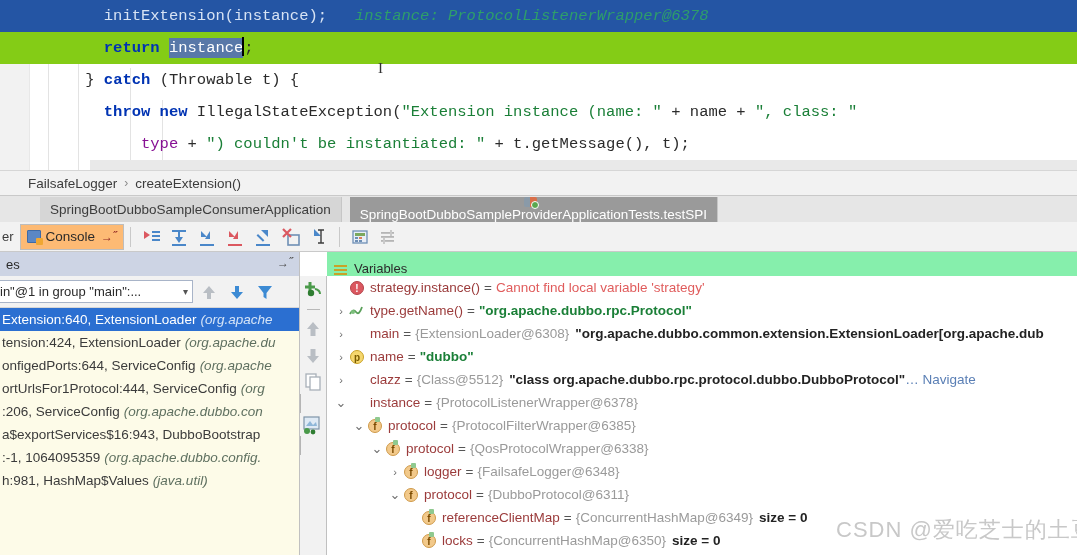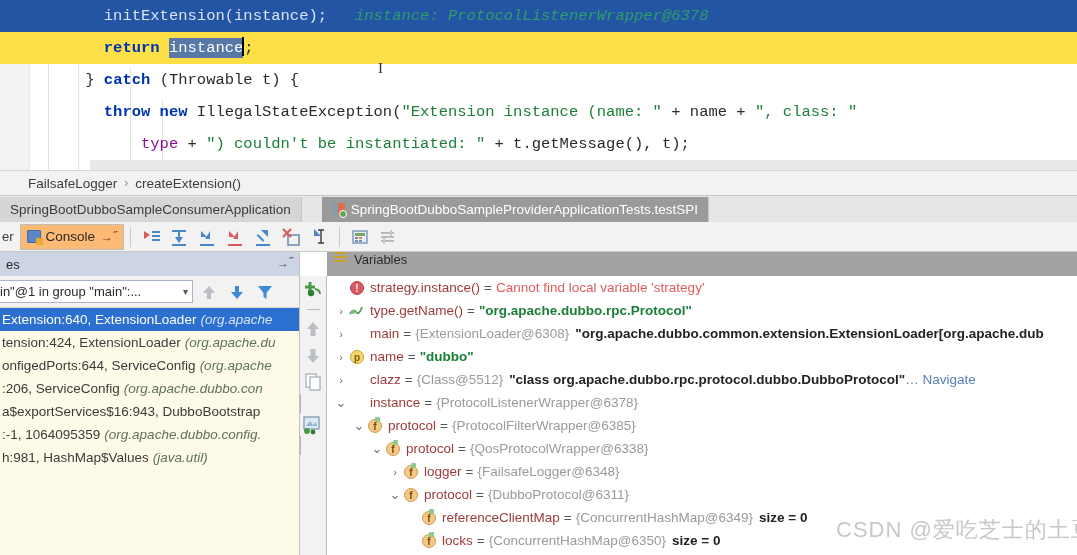--- a/index.html
+++ b/index.html
@@ -14,21 +14,21 @@
   .gutter-bp { position:absolute; left:0; top:0; width:30px; height:170px;
     background:#f2f2f2; border-right:1px solid #e8e8e8; }
   .bp-dot { position:absolute; left:-8px; top:10px; width:15px; height:15px;
     border-radius:50%; background:#db5860; opacity:.85; }
 
   .code { position:absolute; left:0; top:0; width:1077px; height:170px;
     font-family:"Liberation Mono","DejaVu Sans Mono",monospace;
     font-size:15.5px; line-height:32px; white-space:pre; }
   .cline { position:relative; height:32px; padding-left:48px; }
   .cline.sel { background:#2455a4; }
-  .cline.cur { background:#fde047; }
+  .cline.cur { background:#84cc16; }
 
   
   .vguide { position:absolute; top:0; width:1px; height:170px; background:#e3e3e3; }
 
   .kw  { color:#0033b3; font-weight:bold; }
   .str { color:#1a7f37; }
   .plain { color:#2b2b2b; }
   .fld { color:#871094; }
   .hintG { color:#2e9e6b; font-style:italic; }
   .sel .plain,.sel .ident { color:#d7e3f4; }
@@ -43,24 +43,24 @@
     background:#e9e9e9; }
 
   
   .breadcrumb { position:absolute; left:0; top:170px; width:1077px; height:26px;
     background:#f2f2f2; border-top:1px solid #d6d6d6; border-bottom:1px solid #c9c9c9;
     display:flex; align-items:center; padding-left:28px; font-size:13.5px; color:#3c3c3c; }
   .bc-sep { margin:0 7px; color:#8b8b8b; font-size:12px; }
 
   
   .runtabs { position:absolute; left:0; top:196px; width:1077px; height:26px;
-    background:#e6e6e6; display:flex; align-items:flex-end; }
+    background:#e6e6e6; display:flex; align-items:flex-end;padding-left:40px; }
   .rtab { height:25px; display:flex; align-items:center; padding:0 10px;
     font-size:13.5px; color:#3c3c3c; background:#d6d6d6; border-right:1px solid #c6c6c6; }
-  .rtab.active { background:#9a9a9a; color:#fff; margin-left:20px; }
+  .rtab.active { background:#9a9a9a; color:#fff; margin-left:8px;flex-direction:column; }
   .rtab-ico { width:13px; height:13px; margin-right:6px; position:relative;
     background:linear-gradient(90deg,#8a9aa8 0 45%,#d96f4a 45% 100%);
     border-radius:2px; }
   .rtab-ico:after { content:""; position:absolute; right:-2px; bottom:-2px;
     width:6px; height:6px; border-radius:50%; background:#5aa84f; border:1px solid #fff; }
 
   
   .toolbar { position:absolute; left:0; top:222px; width:1077px; height:30px;
     background:#f2f2f2; border-bottom:1px solid #c9c9c9; display:flex; align-items:center; }
   .tb-left { font-size:13px; color:#3c3c3c; padding-left:2px; }
@@ -101,21 +101,21 @@
   
   .vstrip { position:absolute; left:300px; top:24px; width:27px; height:279px;
     background:#f2f2f2; border-right:1px solid #c0c0c0; }
   .vs-ico { width:27px; height:26px; position:relative; }
   .vs-ico.pressed { background:#d4d4d4; border:1px solid #b5b5b5; }
   .vs-rule { width:13px; height:1px; background:#b9b9b9; margin:7px auto; }
 
   
   .vars { position:absolute; left:327px; top:0; right:0; height:303px;
     background:#fff; overflow:hidden; }
-  .vars-hd { height:24px; background:#a3a3a3; display:flex; align-items:flex-start;
+  .vars-hd { height:24px; background:#86efac; display:flex; align-items:flex-end;
     padding-left:7px; font-size:13px; color:#2b2b2b; }
   .hamb { width:13px; height:11px; margin-right:7px;
     background:repeating-linear-gradient(#c9a227 0 2px,transparent 2px 4px); }
   .vrow { height:23px; display:flex; align-items:center; font-size:13.5px;
     white-space:nowrap; }
   .twisty { width:16px; text-align:center; color:#6e6e6e; font-size:11px; flex:none; }
   .vicon { width:16px; height:16px; margin-right:5px; flex:none; position:relative; }
   .vname { color:#9b3b3b; }
   .veq { color:#555; margin:0 4px; }
   .vval-ref { color:#9a9a9a; }
@@ -289,20 +289,24 @@
             <span>Extension:640, ExtensionLoader</span>
             <i>(org.apache</i>
           </div>
           <div class="frm-row">
             <span>tension:424, ExtensionLoader</span>
             <i>(org.apache.du</i>
           </div>
           <div class="frm-row">
             <span>onfigedPorts:644, ServiceConfig</span>
             <i>(org.apache</i>
+          </div>
+          <div class="frm-row">
+            <span>ortUrlsFor1Protocol:444, ServiceConfig</span>
+            <i>(org</i>
           </div>
           <div class="frm-row">
             <span>:206, ServiceConfig</span>
             <i>(org.apache.dubbo.con</i>
           </div>
           <div class="frm-row">
             <span>a$exportServices$16:943, DubboBootstrap</span>
           </div>
           <div class="frm-row">
             <span>:-1, 1064095359</span>

